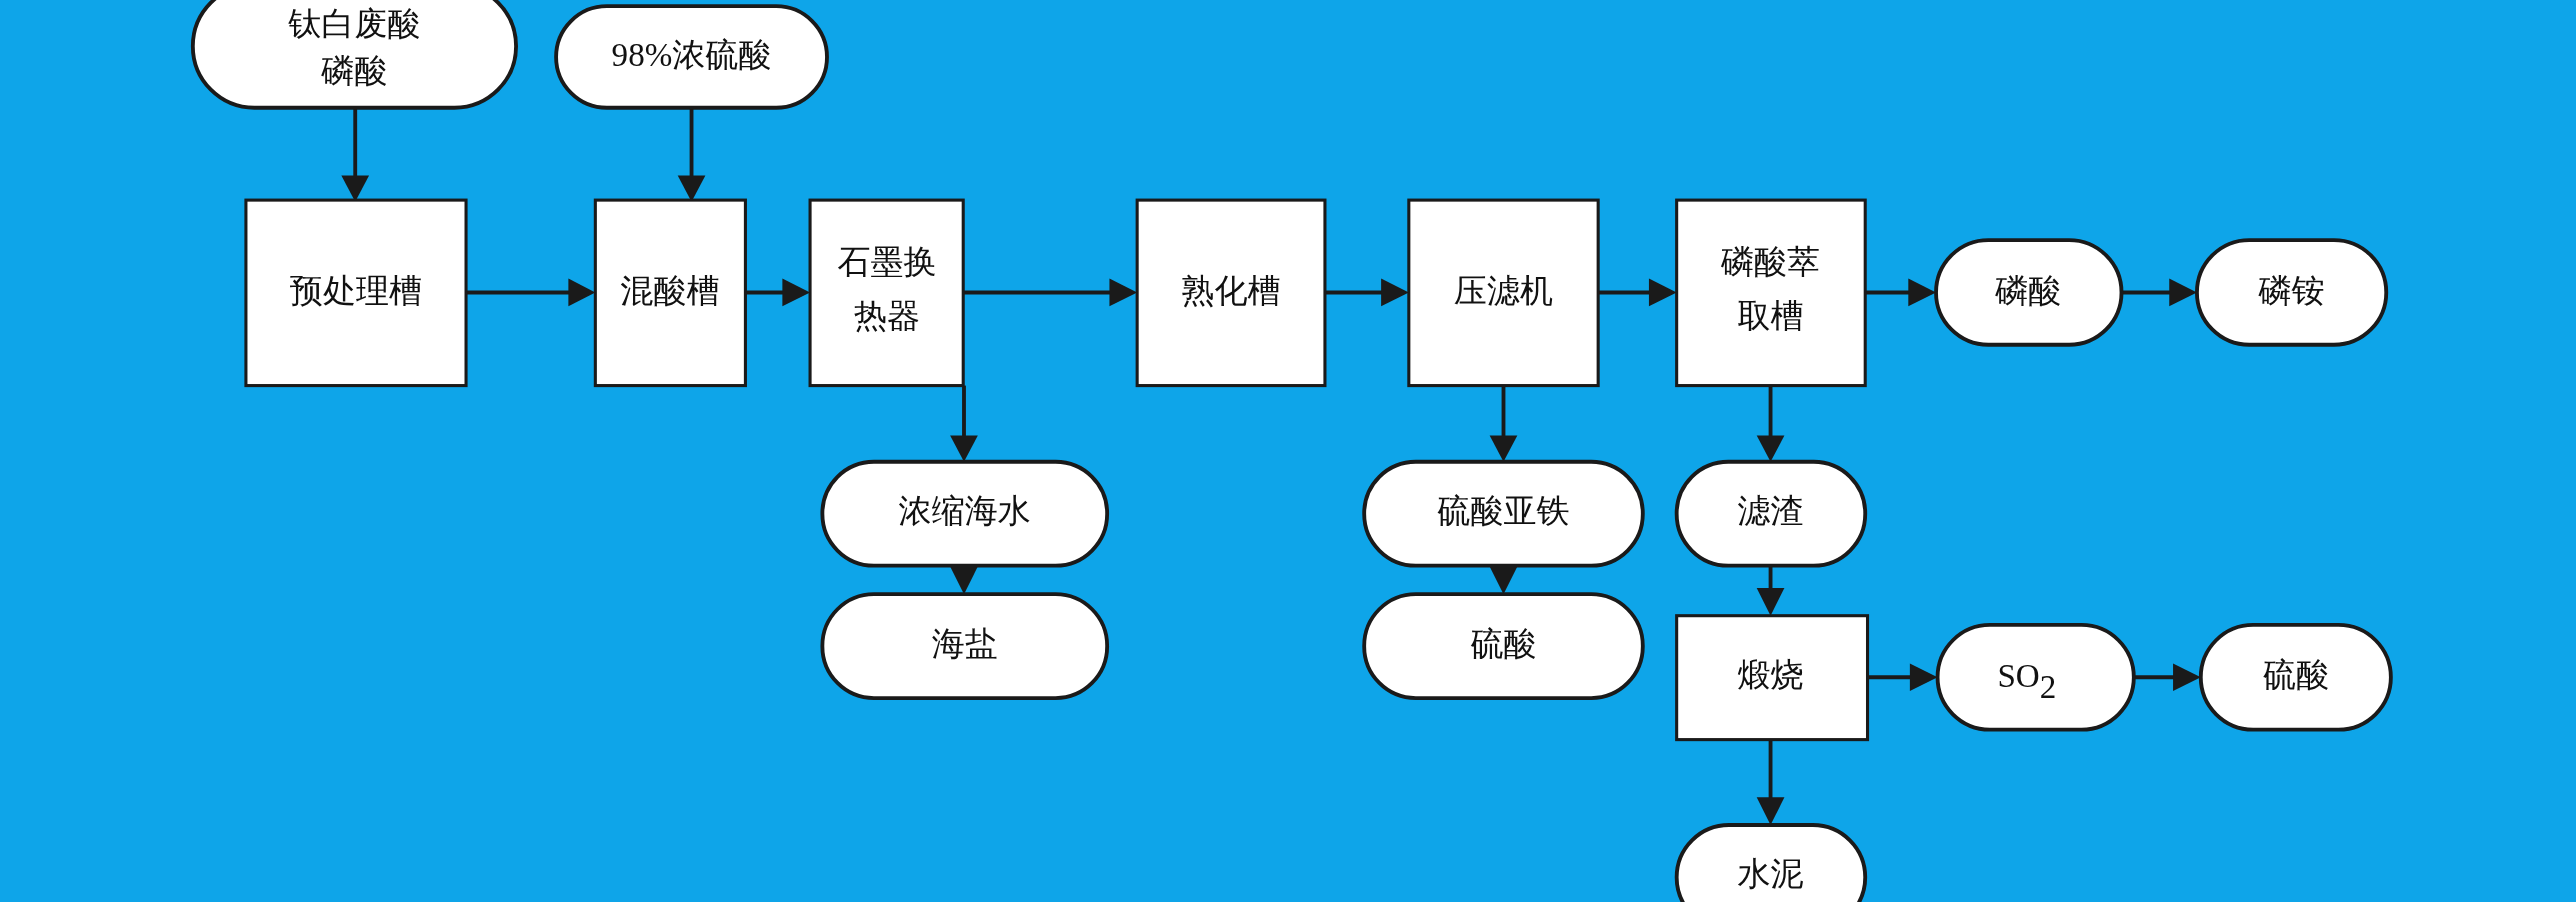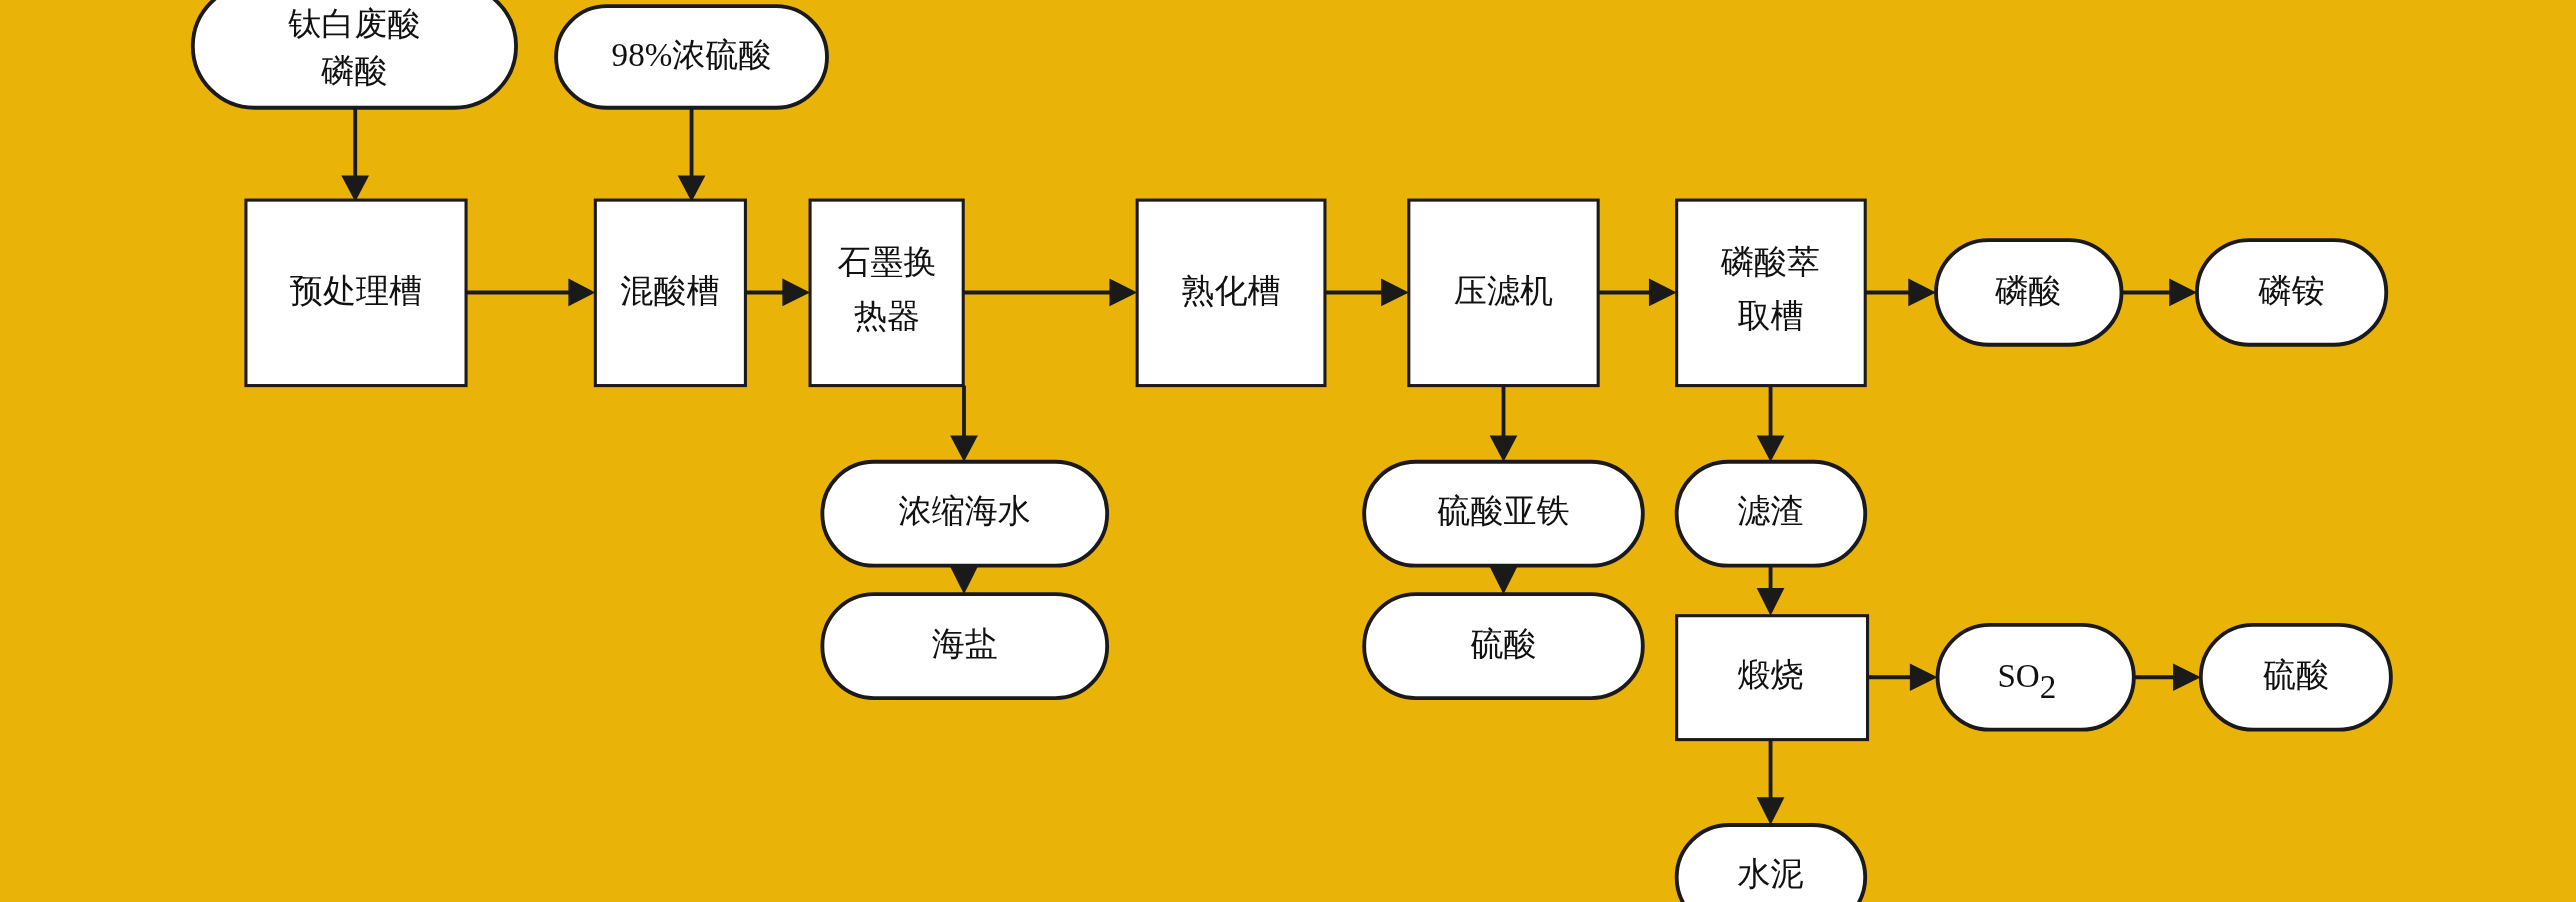--- a/index.html
+++ b/index.html
@@ -4,21 +4,21 @@
 <style>
   html, body {
     margin: 0;
     padding: 0;
     background: #ffffff;
   }
   #canvas {
     position: relative;
     width: 2576px;
     height: 902px;
-    background: #eab308;
+    background: #0ea5e9;
     font-family: "Liberation Serif", "DejaVu Serif", serif;
     overflow: hidden;
   }
   svg.flow {
     position: absolute;
     top: 0;
     left: 0;
     width: 2576px;
     height: 902px;
   }

